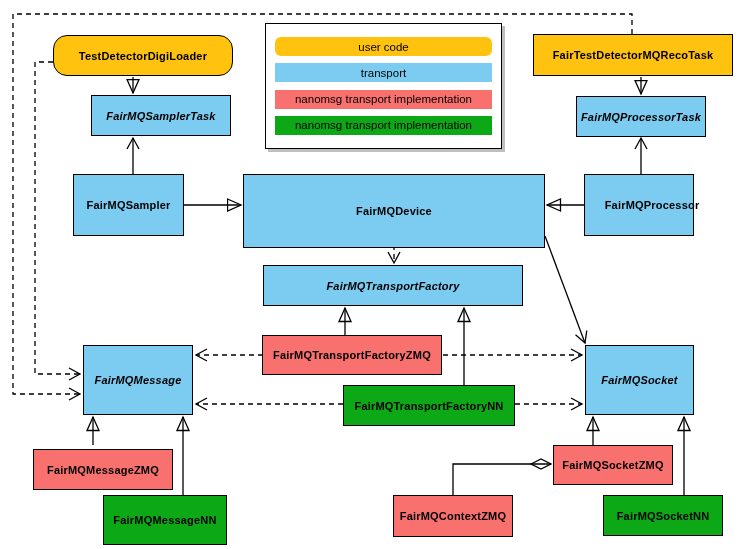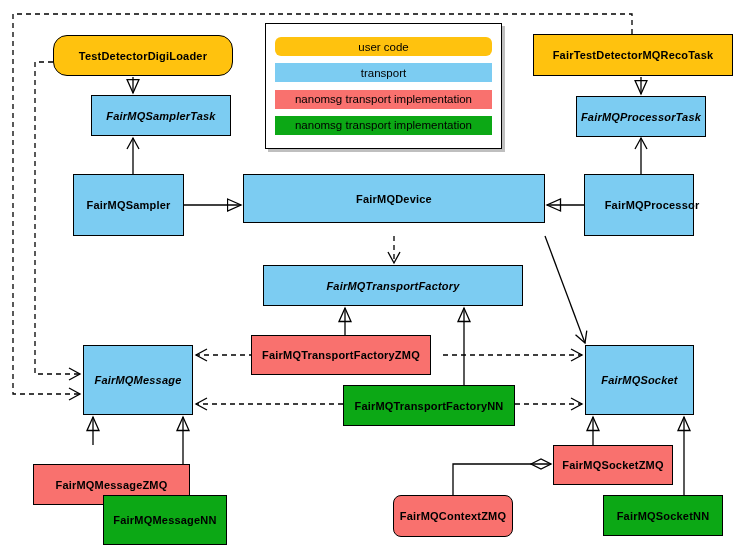--- a/index.html
+++ b/index.html
@@ -84,37 +84,37 @@
   <div class="node" style="left: 53px; top: 35px; width: 180px; height: 41px; background: rgb(255, 194, 14); border-radius: 14px;">TestDetectorDigiLoader</div>
 
   <div class="node" style="left: 533px; top: 34px; width: 200px; height: 42px; background: rgb(255, 194, 14);">FairTestDetectorMQRecoTask</div>
 
   <div class="node abstract" style="left: 63px; top: 95px; width: 140px; height: 41px; background: rgb(124, 204, 242); margin-left: 28px;">FairMQSamplerTask</div>
 
   <div class="node abstract" style="left: 576px; top: 96px; width: 130px; height: 41px; background: rgb(124, 204, 242);">FairMQProcessorTask</div>
 
   <div class="node" style="left: 73px; top: 174px; width: 111px; height: 62px; background: rgb(124, 204, 242);">FairMQSampler</div>
 
-  <div class="node" style="left: 243px; top: 174px; width: 302px; height: 49px; background: rgb(124, 204, 242);">FairMQDevice</div>
+  <div class="node" style="left: 243px; top: 174px; width: 302px; height: 74px; background: rgb(124, 204, 242);">FairMQDevice</div>
 
   <div class="node" style="left: 584px; top: 174px; width: 110px; height: 62px; background: rgb(124, 204, 242); padding-left: 26px;">FairMQProcessor</div>
 
   <div class="node abstract" style="left: 263px; top: 265px; width: 260px; height: 41px; background: rgb(124, 204, 242);">FairMQTransportFactory</div>
 
-  <div class="node" style="left: 251px; top: 335px; width: 180px; height: 40px; background: rgb(249, 113, 110);">FairMQTransportFactoryZMQ</div>
+  <div class="node" style="left: 262px; top: 335px; width: 180px; height: 40px; background: rgb(249, 113, 110);">FairMQTransportFactoryZMQ</div>
 
   <div class="node" style="left: 343px; top: 385px; width: 172px; height: 41px; background: rgb(12, 168, 21);">FairMQTransportFactoryNN</div>
 
   <div class="node abstract" style="left: 83px; top: 345px; width: 110px; height: 70px; background: rgb(124, 204, 242);">FairMQMessage</div>
 
   <div class="node abstract" style="left: 585px; top: 345px; width: 109px; height: 70px; background: rgb(124, 204, 242);">FairMQSocket</div>
 
-  <div class="node" style="left: 33px; top: 464px; width: 157px; height: 41px; background: rgb(249, 113, 110);">FairMQMessageZMQ</div>
+  <div class="node" style="left: 33px; top: 449px; width: 140px; height: 41px; background: rgb(249, 113, 110);">FairMQMessageZMQ</div>
 
   <div class="node" style="left: 103px; top: 495px; width: 124px; height: 50px; background: rgb(12, 168, 21);">FairMQMessageNN</div>
 
-  <div class="node" style="left: 393px; top: 495px; width: 120px; height: 42px; background: rgb(249, 113, 110); border-radius: 8px;">FairMQContextZMQ</div>
+  <div class="node" style="left: 393px; top: 495px; width: 120px; height: 42px; background: rgb(249, 113, 110);">FairMQContextZMQ</div>
 
   <div class="node" style="left: 553px; top: 445px; width: 120px; height: 40px; background: rgb(249, 113, 110);">FairMQSocketZMQ</div>
 
   <div class="node" style="left: 603px; top: 495px; width: 120px; height: 41px; background: rgb(12, 168, 21);">FairMQSocketNN</div>
 
 </div>
 
 </body></html>

